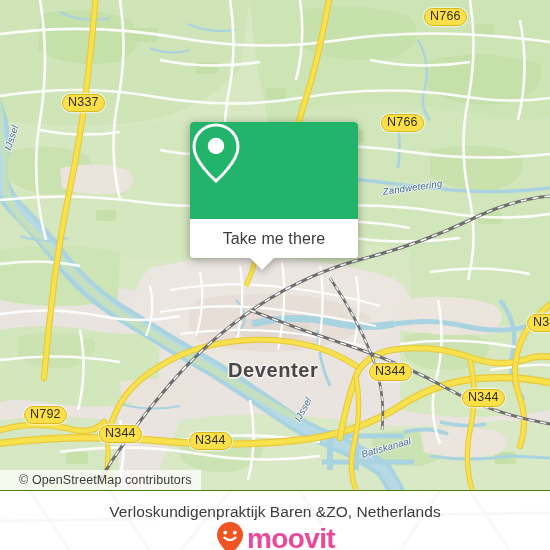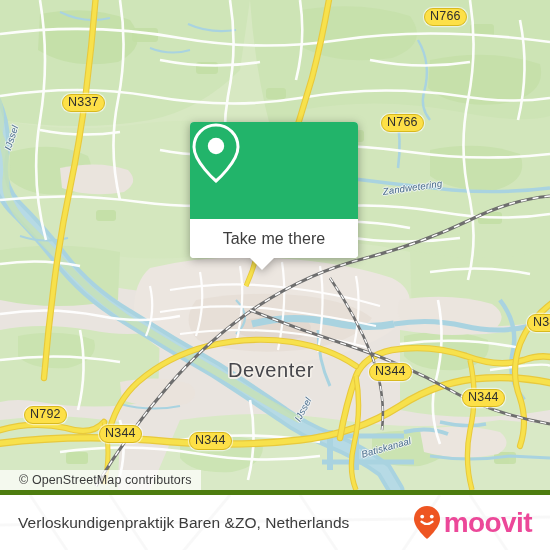--- a/index.html
+++ b/index.html
@@ -68,23 +68,23 @@
     position:absolute;left:0;top:470px;
     background:rgba(255,255,255,.72);
     padding:3px 9px 4px 19px;
     font-size:12.5px;color:#3b3b3b;
     letter-spacing:.1px;
   }
 
   
   #footer{
     position:absolute;left:0;top:490px;width:550px;height:60px;
-    background:#ffffff;border-top:5px solid #4d7c0f;
+    background:#ffffff;border-top:1px solid #4d7c0f;
     display:flex;align-items:center;justify-content:space-between;
-    padding:0 18px;box-sizing:border-box;overflow:hidden;
+    padding:12px 18px;box-sizing:border-box;overflow:hidden;flex-direction:column;
   }
   #footer .fbg{
     position:absolute;left:0;top:0;width:550px;height:60px;opacity:.5;
   }
   #footer-title{
     position:relative;font-size:15.5px;color:#3b3b3b;letter-spacing:.05px;z-index:2;
   }
   #brand{position:relative;display:flex;align-items:center;gap:2px;z-index:2;}
   #brand .wordmark{
     font-size:28px;font-weight:bold;color:#ec4899;letter-spacing:-.6px;line-height:28px;
@@ -272,21 +272,21 @@
         <path d="M96,486 Q130,430 170,384 Q210,338 258,306 Q310,272 366,258
                  Q420,244 470,220 Q510,200 550,196" fill="none" stroke="#ffffff" stroke-width="1.5" stroke-dasharray="6 6"></path>
         <path d="M250,310 Q300,330 350,346 Q404,364 450,390 Q492,414 550,424" fill="none" stroke="#6e6e6e" stroke-width="3"></path>
         <path d="M250,310 Q300,330 350,346 Q404,364 450,390 Q492,414 550,424" fill="none" stroke="#ffffff" stroke-width="1.4" stroke-dasharray="6 6"></path>
         <path d="M330,278 Q356,316 372,356 Q386,394 382,430" fill="none" stroke="#6e6e6e" stroke-width="2.6"></path>
         <path d="M330,278 Q356,316 372,356 Q386,394 382,430" fill="none" stroke="#ffffff" stroke-width="1.3" stroke-dasharray="5 5"></path>
 
       </g>
     </svg>
 
-    <div class="maplabel city-label" style="left:228px;top:359px;">Deventer</div>
+    <div class="maplabel city-label" style="left:228px;top:359px;font-weight:bold;">Deventer</div>
 
     <div class="maplabel water-label" style="left:2px;top:148px;transform:rotate(-72deg);transform-origin:left top;">IJssel</div>
     <div class="maplabel water-label" style="left:292px;top:418px;transform:rotate(-62deg);transform-origin:left top;">IJssel</div>
     <div class="maplabel water-label" style="left:382px;top:186px;transform:rotate(-8deg);transform-origin:left top;">Zandwetering</div>
     <div class="maplabel water-label" style="left:360px;top:449px;transform:rotate(-16deg);transform-origin:left top;">Batiskanaal</div>
 
     <div class="shield" style="left:424px;top:8px;">N766</div>
     <div class="shield" style="left:62px;top:74px;margin-top:20px;">N337</div>
     <div class="shield" style="left:381px;top:114px;">N766</div>
     <div class="shield" style="left:527px;top:314px;">N34</div>

